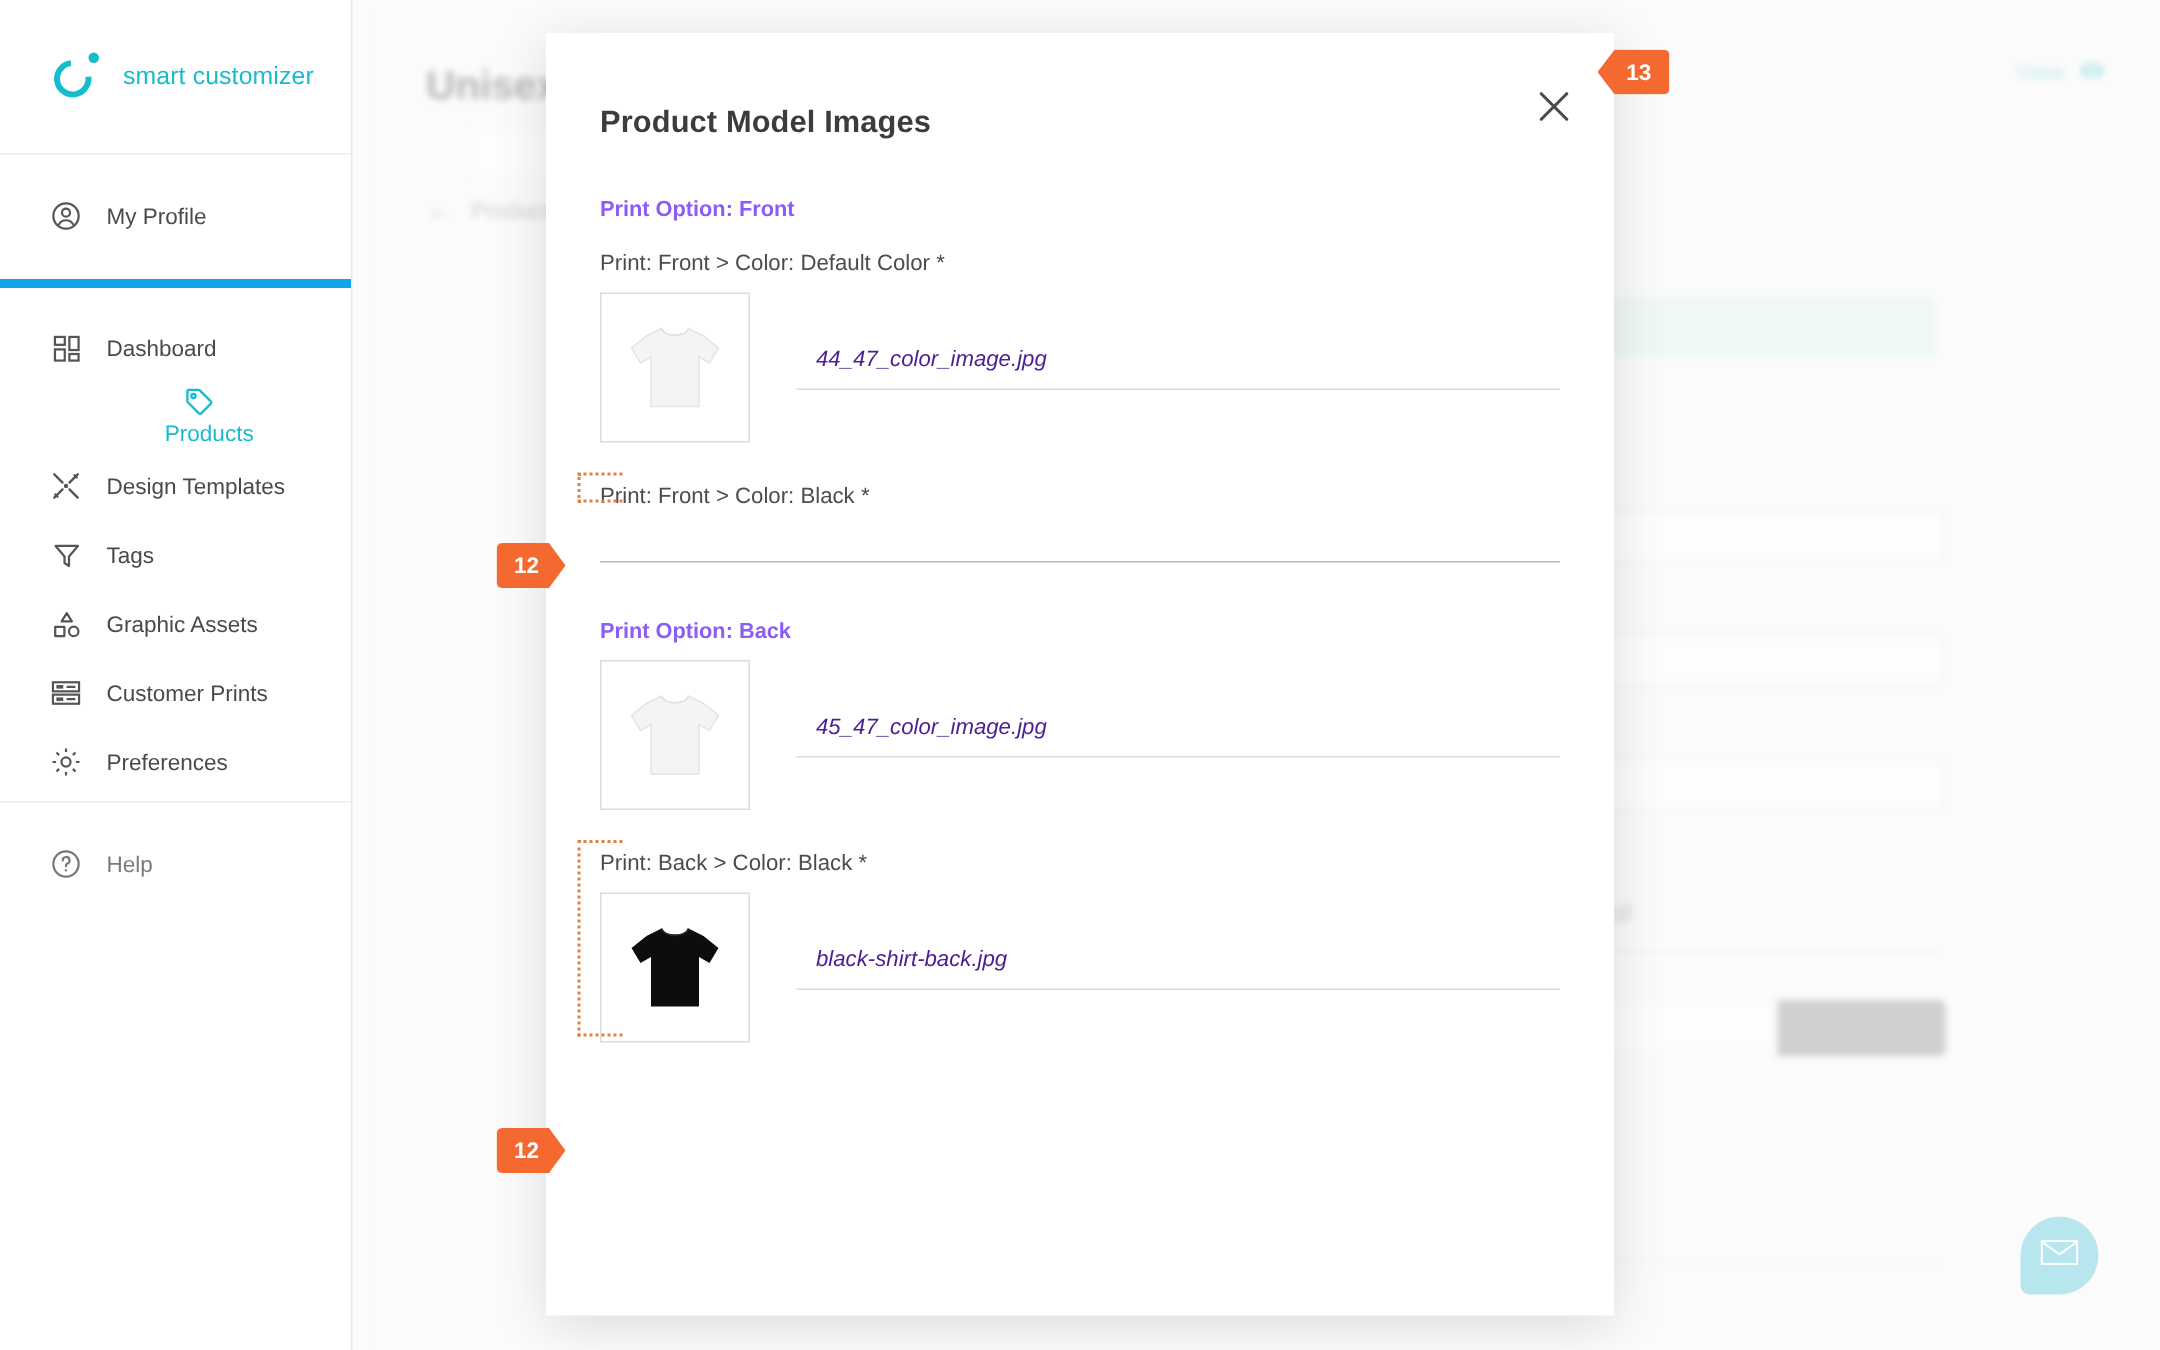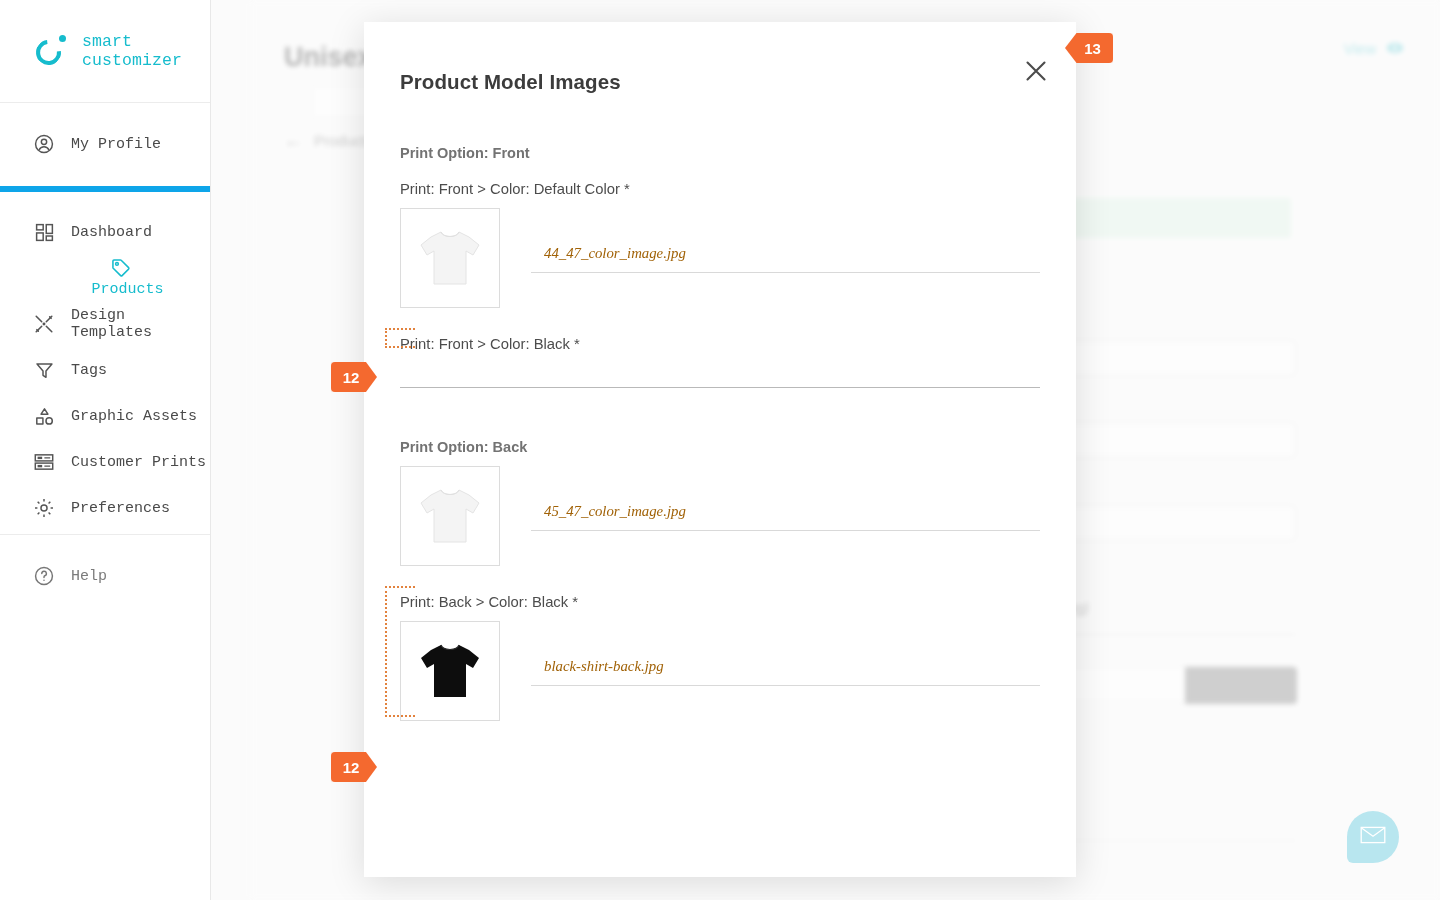--- a/index.html
+++ b/index.html
@@ -7,25 +7,24 @@
     width: 1440px; height: 900px;
     font-family: "Liberation Sans", sans-serif;
     background: #ffffff;
     overflow: hidden;
   }
   #app { position: relative; width: 1440px; height: 900px; background: #fbfbfb; }
 
   
   .sidebar {
     position: absolute; left: 0; top: 0;
-    width: 211px; height: 900px;
+    width: 235px; height: 900px;
     background: #ffffff;
     border-right: 1px solid #e8e8e8;
     z-index: 5;
-    font-family: Liberation Mono, monospace;
   }
   .logo-row {
     height: 103px;
     display: flex; align-items: center;
     padding-left: 34px;
     border-bottom: 1px solid #ececec;
   }
   .logo-mark { width: 36px; height: 36px; position: relative; flex: 0 0 auto; }
   .logo-mark .ring {
     position: absolute; left: 2px; top: 7px;
@@ -152,22 +151,22 @@
     width: 26px; height: 26px;
     cursor: pointer;
   }
   .modal-body { padding: 48px 36px 0 36px; }
   .modal-title {
     font-size: 20.5px; font-weight: bold; color: #3c3c3c;
     letter-spacing: .1px;
   }
 
   .section-head {
-    margin-top: 51px;
-    font-size: 14.5px; font-weight: bold; color: #737373;
+    margin-top: 38px;
+    font-size: 14.5px; font-weight: bold; color: #8b5cf6;
   }
   .field-label {
     font-size: 14.8px; color: #4c4c4c;
   }
   .group { position: relative; }
   .group.highlight::before {
     content: "";
     position: absolute;
     left: -15px; top: -8px;
     width: 28px; height: 100%;
@@ -192,23 +191,22 @@
   }
   .filename-field {
     flex: 1 1 auto;
     margin-left: 31px;
     align-self: center;
     position: relative;
     padding-bottom: 10px;
     border-bottom: 1px solid #d9d9d9;
   }
   .filename-text {
-    font-size: 14.8px; font-style: italic; color: #a16207;
+    font-size: 14.8px; font-style: italic; color: #4c1d95;
     padding-left: 13px;
-    font-family: Liberation Serif, serif;
   }
   .divider {
     margin-top: 35px;
     height: 1px; background: #b9b9b9;
   }
 
   
   .badge {
     position: absolute;
     height: 30px;

